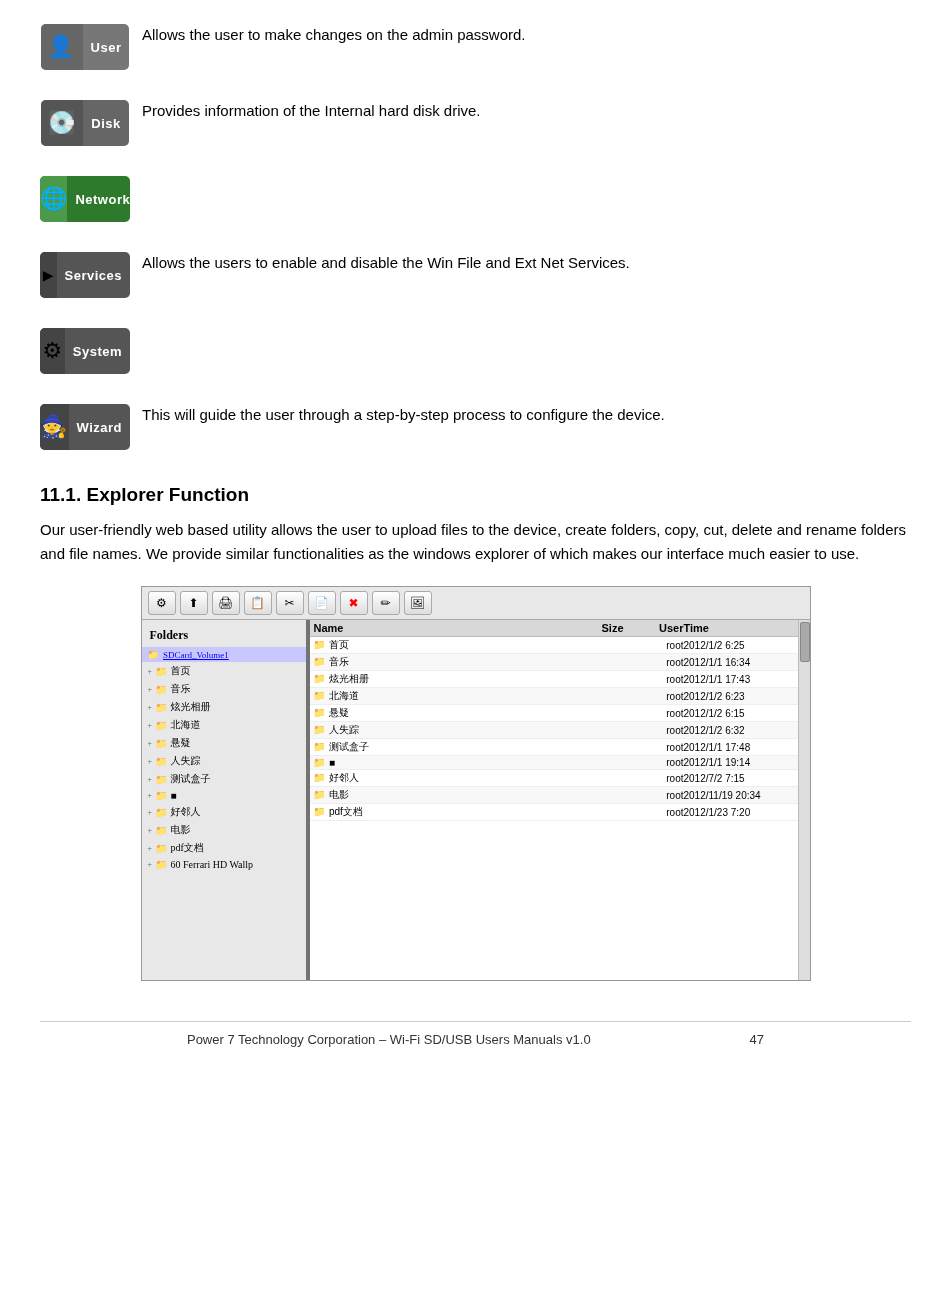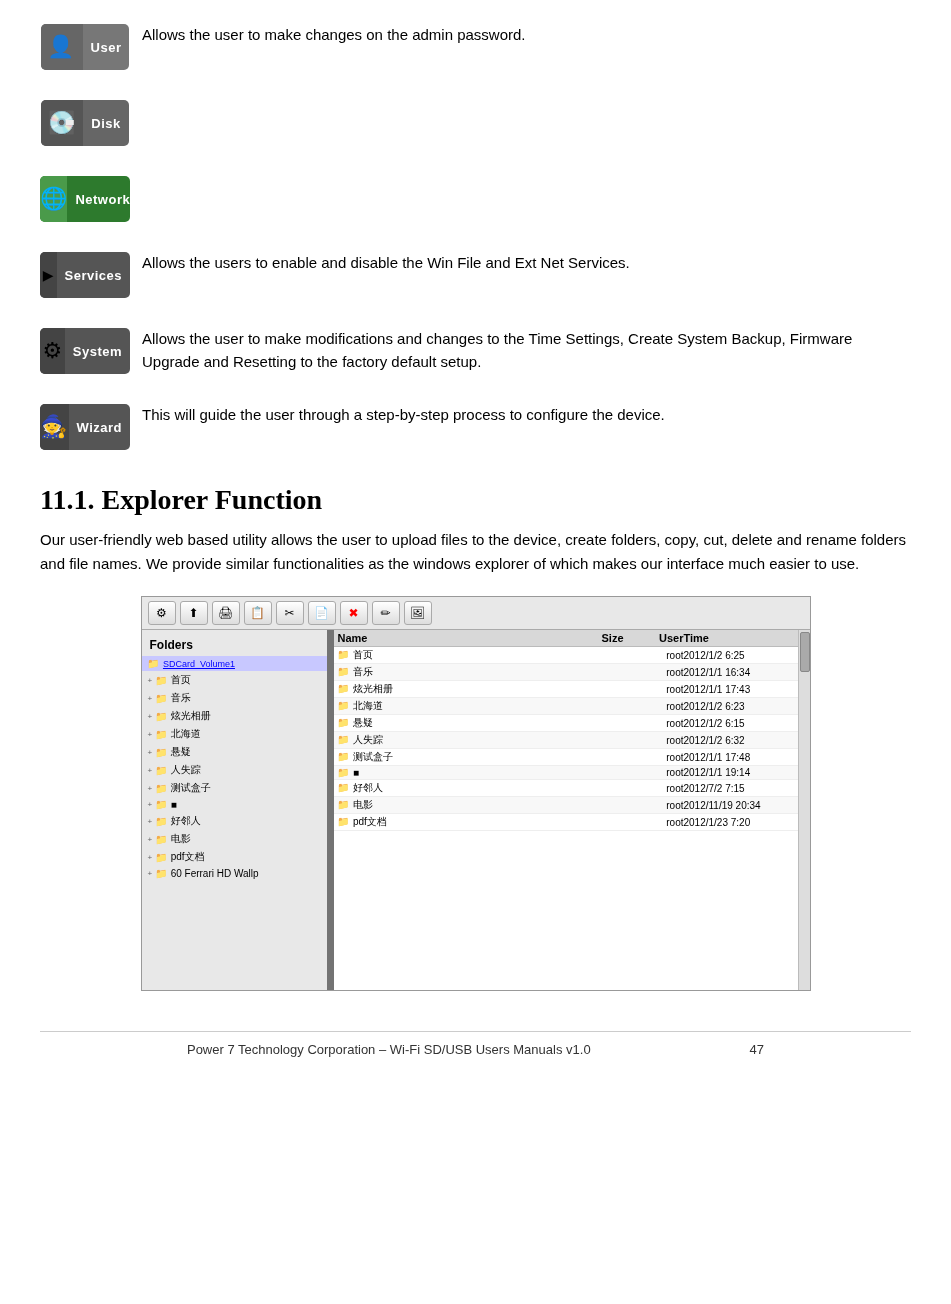--- a/index.html
+++ b/index.html
@@ -13,25 +13,24 @@
       padding: 20px 40px 30px 40px;
     }
 
     .section-content {
       flex: 1;
       line-height: 1.5;
       padding-top: 4px;
     }
 
     h2 {
-      font-size: 28px;
+      font-size: 19px;
       font-weight: bold;
       margin: 30px 0 12px 0;
       color: #000;
-      font-family: Liberation Serif, serif;
     }
 
     .explorer-desc {
       line-height: 1.6;
       margin-bottom: 20px;
     }
 
     .screenshot-container {
       display: flex;
       justify-content: center;
@@ -67,25 +66,26 @@
       font-size: 12px;
       cursor: pointer;
     }
 
     .fm-body {
       display: flex;
       height: 360px;
     }
 
     .fm-folders {
-      width: 192px;
+      width: 168px;
       background: #e8e8e8;
-      border-right: 7px solid #737373;
+      border-right: 4px solid #737373;
       overflow-y: auto;
       padding: 4px 0;
+      font-family: Liberation Serif, serif;
     }
 
     .fm-folders-title {
       font-weight: bold;
       font-size: 12px;
       padding: 4px 8px;
       color: #000;
     }
 
     .fm-folder-item {
@@ -245,20 +245,21 @@
   <div class="section-content">Allows the user to make changes on the admin password.</div>
 </div>
 
 <div class="combined-icon-section">
   <div class="big-icon-box">
     <div class="rendered-badge rb-disk">
       <div class="rb-left">💽</div>
       <div class="rb-right">Disk</div>
     </div>
   </div>
+  <div class="section-content">Provides information of the Internal hard disk drive.</div>
 </div>
 
 <div class="combined-icon-section">
   <div class="big-icon-box">
     <div class="rendered-badge rb-network">
       <div class="rb-left">🌐</div>
       <div class="rb-right">Network</div>
     </div>
   </div>
 </div>
@@ -273,21 +274,20 @@
   <div class="section-content">Allows the users to enable and disable the Win File and Ext Net Services.</div>
 </div>
 
 <div class="combined-icon-section">
   <div class="big-icon-box">
     <div class="rendered-badge rb-system">
       <div class="rb-left">⚙</div>
       <div class="rb-right">System</div>
     </div>
   </div>
-  <div class="section-content">Allows the user to make modifications and changes to the Time Settings, Create System Backup, Firmware Upgrade and Resetting to the factory default setup.</div>
 </div>
 
 <div class="combined-icon-section">
   <div class="big-icon-box">
     <div class="rendered-badge rb-wizard">
       <div class="rb-left">🧙</div>
       <div class="rb-right">Wizard</div>
     </div>
   </div>
   <div class="section-content">This will guide the user through a step-by-step process to configure the device.</div>

